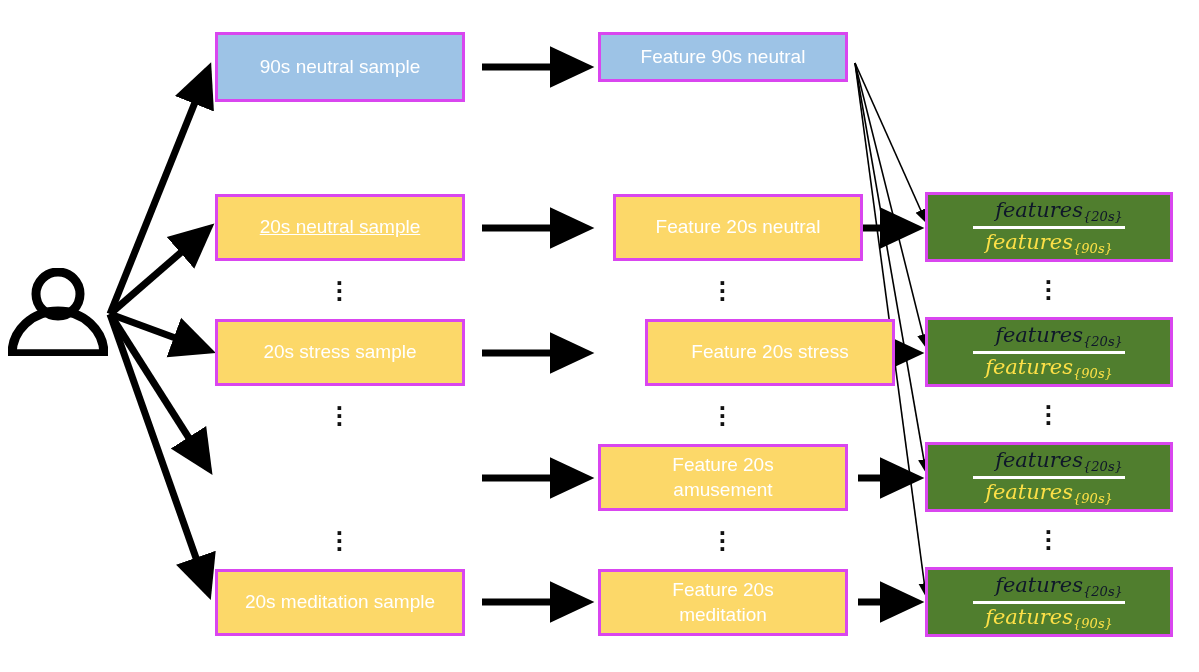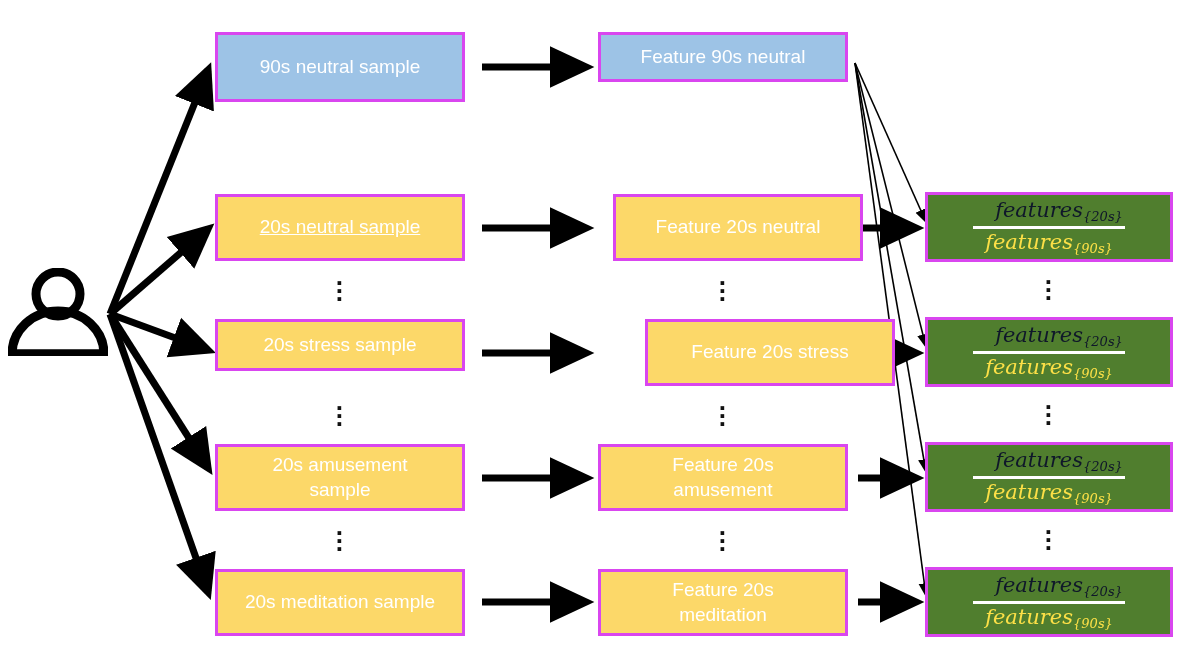--- a/index.html
+++ b/index.html
@@ -145,26 +145,22 @@
       <line x1="3" y1="86" x2="97" y2="86" stroke="#000000" stroke-width="9" stroke-linecap="square"></line>
     </svg>
   </div>
 
   <div class="node blue" style="left:215px; top:32px; width:250px; height:70px;">
     <span class="node-label">90s neutral sample</span>
   </div>
   <div class="node yellow" style="left:215px; top:194px; width:250px; height:67px;text-decoration:underline;">
     <span class="node-label">20s neutral sample</span>
   </div>
-  <div class="node yellow" style="left:215px; top:319px; width:250px; height:52px;">
+  <div class="node yellow" style="left:215px; top:319px; width:250px; height:67px;">
     <span class="node-label">20s stress sample</span>
-  </div>
-  <div class="node yellow" style="left:215px; top:444px; width:250px; height:67px;">
-    <span class="node-label">20s amusement
-sample</span>
   </div>
   <div class="node yellow" style="left:215px; top:569px; width:250px; height:67px;">
     <span class="node-label">20s meditation sample</span>
   </div>
 
   <div class="node blue" style="left:598px; top:32px; width:250px; height:50px;">
     <span class="node-label">Feature 90s neutral</span>
   </div>
   <div class="node yellow" style="left:598px; top:194px; width:250px; height:67px;margin-left:15px;">
     <span class="node-label">Feature 20s neutral</span>

